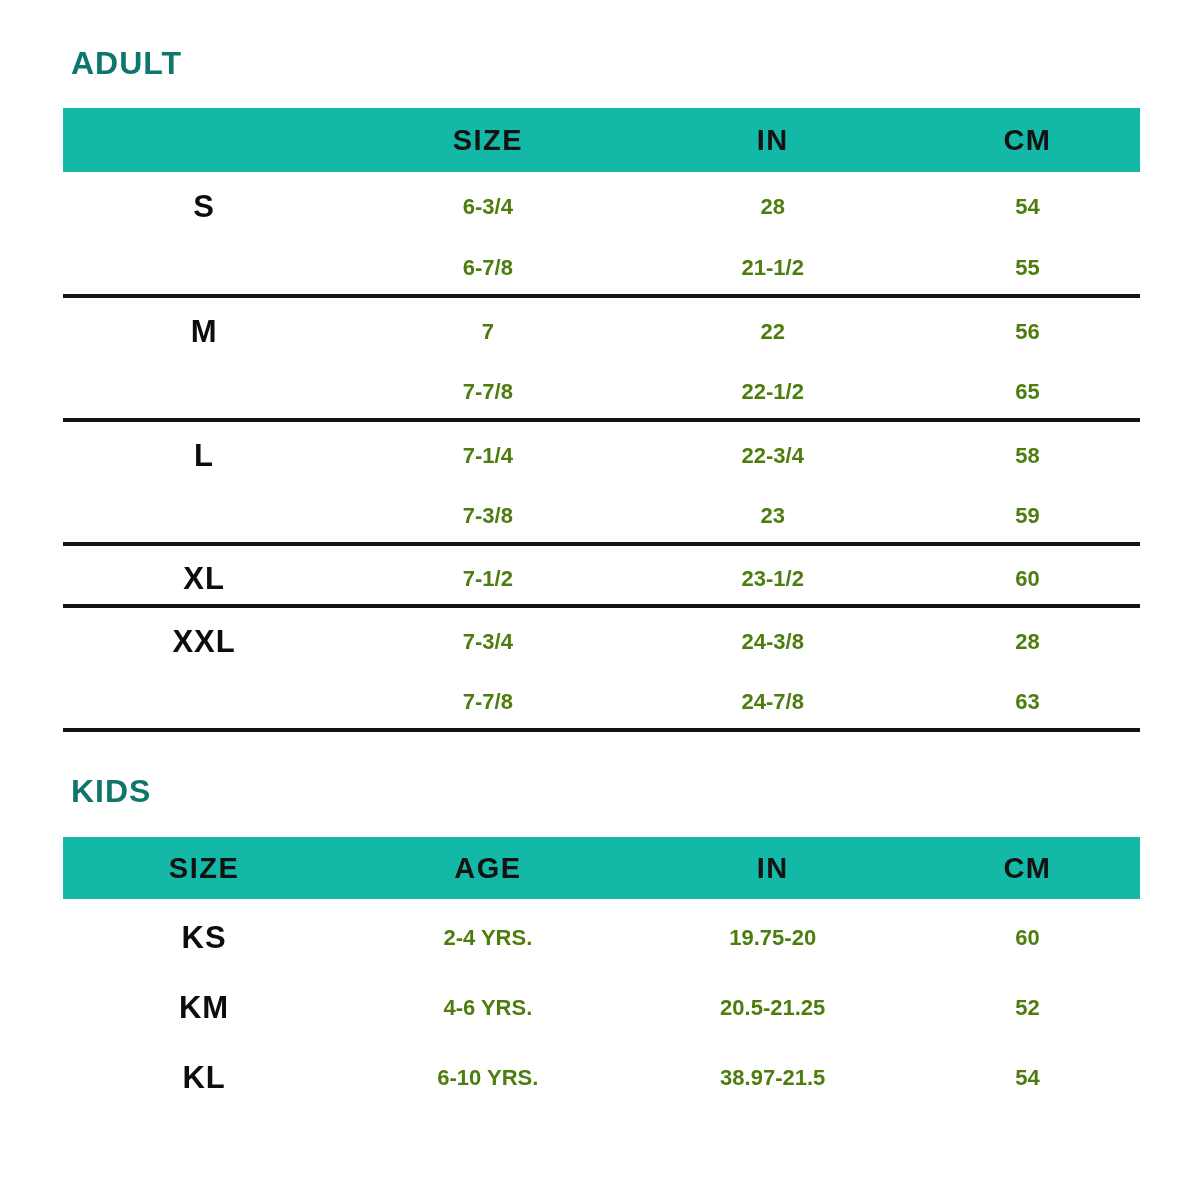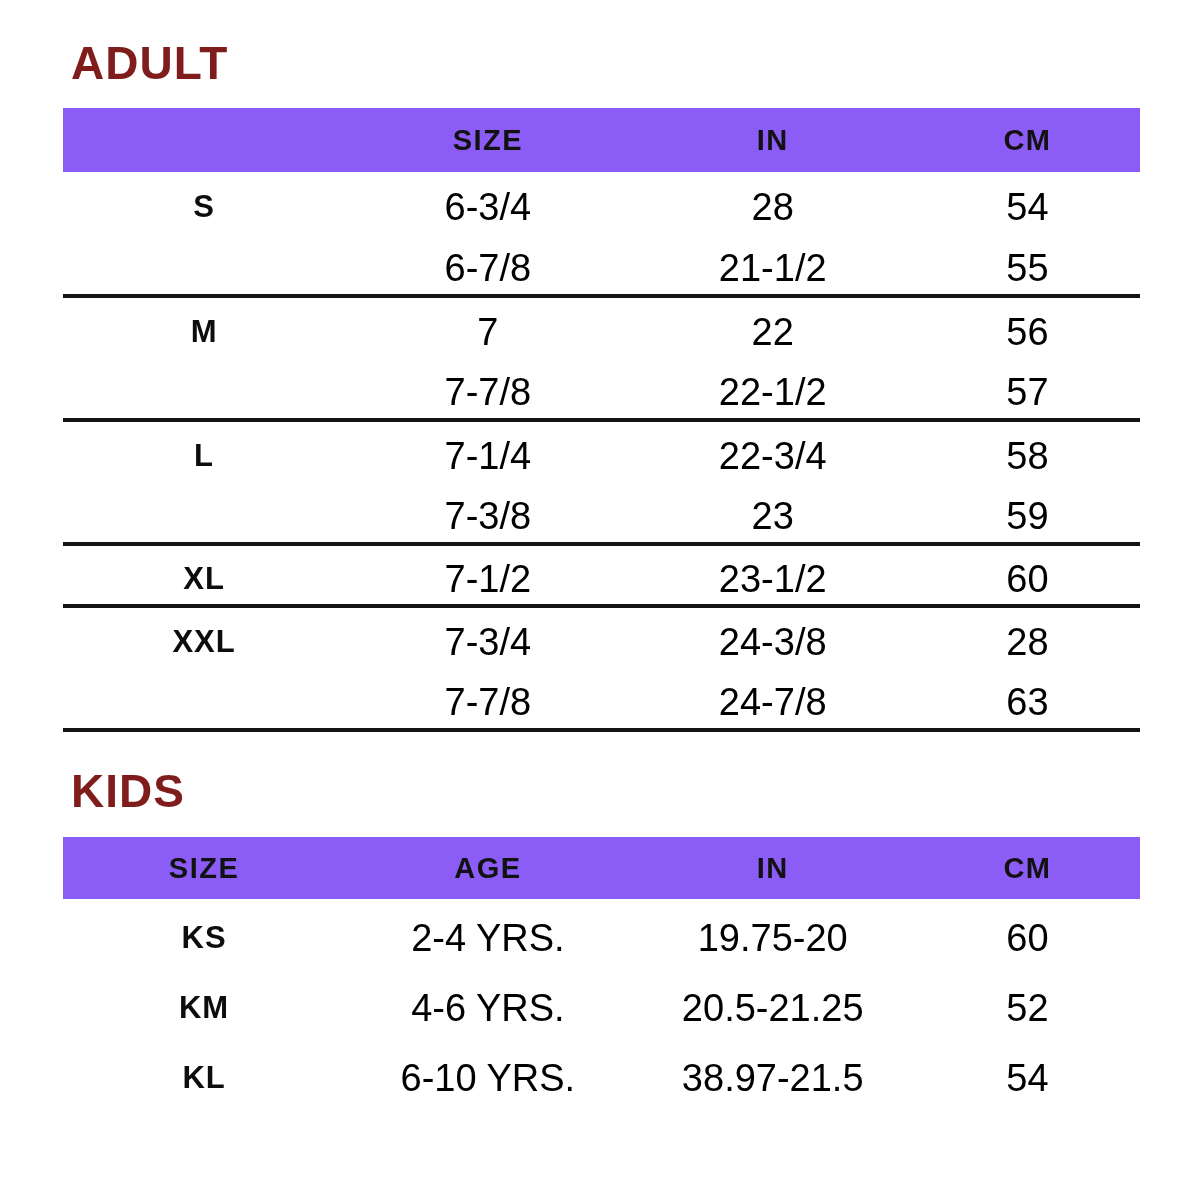--- a/index.html
+++ b/index.html
@@ -14,54 +14,54 @@
     color: #111111;
     overflow: hidden;
   }
   .page {
     box-sizing: border-box;
     width: 1200px;
     height: 1200px;
     padding: 42px 60px 0 63px;
   }
   .section-title {
-    font-size: 46px;
+    font-size: 32px;
     line-height: 42px;
     font-weight: 800;
     letter-spacing: 1px;
-    color: #7f1d1d;
+    color: #0f766e;
     margin: 0 0 0 8px;
   }
   table {
     width: 100%;
     border-collapse: collapse;
     table-layout: fixed;
   }
   .adult-table { margin-top: 24px; }
   .kids-table  { margin-top: 25px; }
 
   thead tr {
     height: 64px;
-    background: #8b5cf6;
+    background: #14b8a6;
   }
   .kids-table thead tr { height: 62px; }
   th {
     font-size: 29px;
     font-weight: 700;
     letter-spacing: 1.5px;
     color: #121212;
     text-align: center;
     padding: 0;
   }
   td {
     text-align: center;
     vertical-align: middle;
-    font-size: 38px;
-    font-weight: 400;
-    color: #000000;
+    font-size: 22px;
+    font-weight: 700;
+    color: #4d7c0f;
     padding: 8px 0 0 0;
   }
   .adult-table tbody tr { height: 62px; }
   .kids-table tbody tr  { height: 70px; }
   td.size-label {
     font-size: 31px;
     font-weight: 700;
     letter-spacing: 1px;
     color: #0d0d0d;
   }
@@ -113,21 +113,21 @@
         <tr>
           <td class="size-label">M</td>
           <td>7</td>
           <td>22</td>
           <td>56</td>
         </tr>
         <tr>
           <td></td>
           <td>7-7/8</td>
           <td>22-1/2</td>
-          <td>57</td>
+          <td>65</td>
         </tr>
       </tbody>
 
       <tbody class="size-group">
         <tr>
           <td class="size-label">L</td>
           <td>7-1/4</td>
           <td>22-3/4</td>
           <td>58</td>
         </tr>

